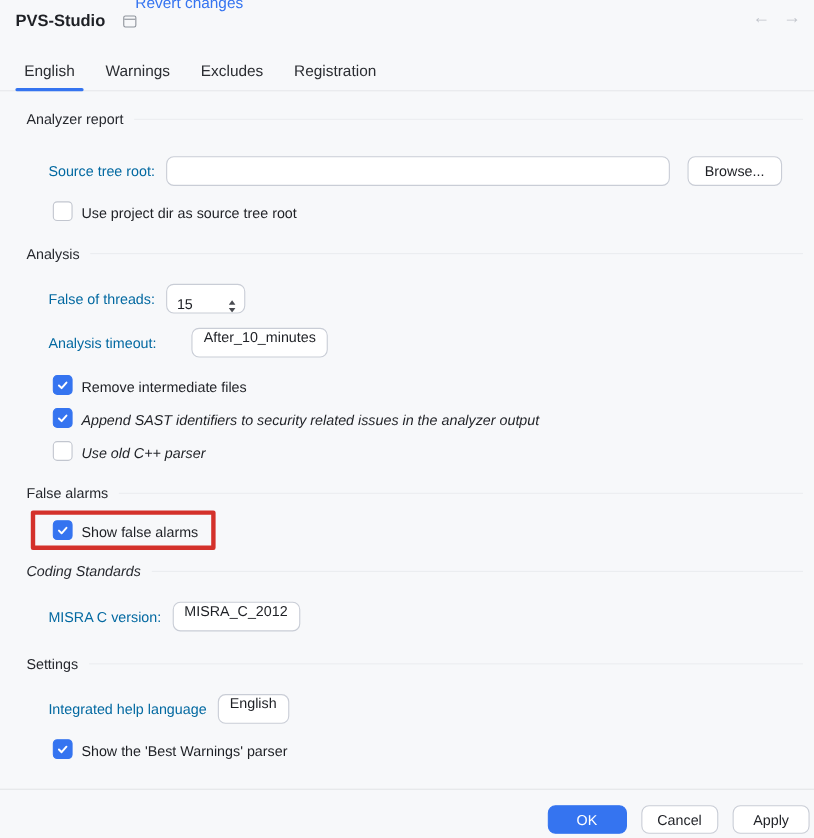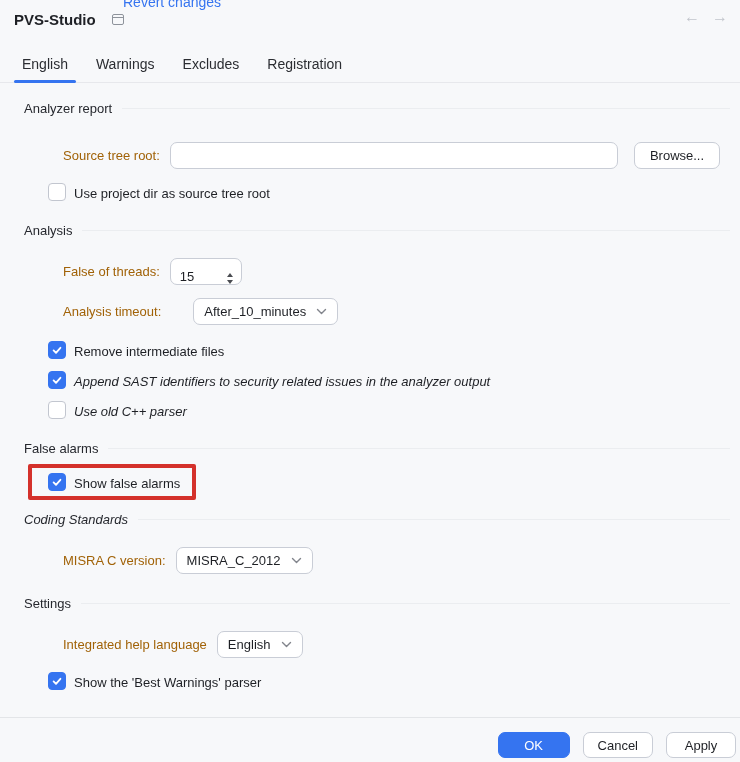--- a/index.html
+++ b/index.html
@@ -21,21 +21,21 @@
   .nav-arrow { color:#c2c5cc; font-size:16px; line-height:18px; cursor:default; }
   
   .tabbar { display:flex; margin-top:22px; padding:0 12px; border-bottom:1px solid #e7e8ec; gap:8px; }
   .tab { padding:6px 10px 10px 10px; font-size:14px; color:#2b2d32; position:relative; cursor:pointer; }
   .tab.active::after { content:""; position:absolute; left:2px; right:2px; bottom:-1px; height:3px; border-radius:3px; background:#3574f0; }
   
   .section-head { display:flex; align-items:center; margin:18px 10px 0 24px; }
   .section-title { color:#26282e; white-space:nowrap; }
   .section-line { flex:1; height:1px; background:#ebedf0; margin-left:10px; }
   .row { display:flex; align-items:center; margin-left:44px; }
-  .label { color:#a16207;margin-left:19px; }
+  .label { color:#0369a1; }
   
   .text-input {
     height:27px; background:#fff; border:1px solid #c9cdd6; border-radius:7px;
     margin-left:10px; flex:1; max-width:458px; padding:0 8px;
     font-family:"Liberation Sans", sans-serif; font-size:13px; color:#1e2025; outline:none;
   }
   .btn {
     height:27px; background:#fff; border:1px solid #c9cdd6; border-radius:7px;
     font-family:"Liberation Sans", sans-serif; font-size:13px; color:#1e2025;
     padding:4px 14px; cursor:pointer;
@@ -48,21 +48,21 @@
   .checkbox.checked { background:#3574f0; border:1px solid #3574f0; }
   .check-label { margin-left:8px; }
   
   .spinner { display:flex; align-items:flex-end; margin-left:10px; width:72px; height:27px; background:#fff; border:1px solid #c9cdd6; border-radius:7px; overflow:hidden; }
   .spinner-value { flex:1; display:flex; align-items:center; padding-left:9px; }
   .spinner-divider { width:1px; background:#d6d9df; }
   .spinner-btns { width:21px; display:flex; flex-direction:column; align-items:center; justify-content:center; gap:3px; cursor:pointer; }
   .tri-up { width:0; height:0; border-left:3.5px solid transparent; border-right:3.5px solid transparent; border-bottom:4.5px solid #494b51; }
   .tri-down { width:0; height:0; border-left:3.5px solid transparent; border-right:3.5px solid transparent; border-top:4.5px solid #494b51; }
   
-  .dropdown { display:inline-flex; align-items:center; height:27px; background:#fff; border:1px solid #c9cdd6; border-radius:7px; padding:0 10px; margin-left:10px; cursor:pointer; gap:10px; }
+  .dropdown { display:inline-flex; align-items:center; height:27px; background:#fff; border:1px solid #c9cdd6; border-radius:7px; padding:0 10px; margin-left:10px; cursor:pointer; gap:10px;flex-direction:column; }
   .chev { display:inline-block; }
   
   .highlight-box { display:inline-block; border:4px solid #d4312b; border-radius:2px; margin-left:28px; margin-top:8px; padding:5px 12px 5px 0; }
   .highlight-box .check-row { margin-left:16px; }
   
   .footer { margin-top:auto; border-top:1px solid #e3e5e8; padding:14px 4px 4px 0; display:flex; justify-content:flex-end; gap:13px; background:#f7f8fa; }
   .footer .btn { min-width:70px; height:26px; }
   .btn.primary { background:#3574f0; border-color:#3574f0; color:#ffffff; min-width:72px;text-align:center; }
   
   .mt26 { margin-top:26px; } .mt20 { margin-top:20px; } .mt13 { margin-top:13px; }

